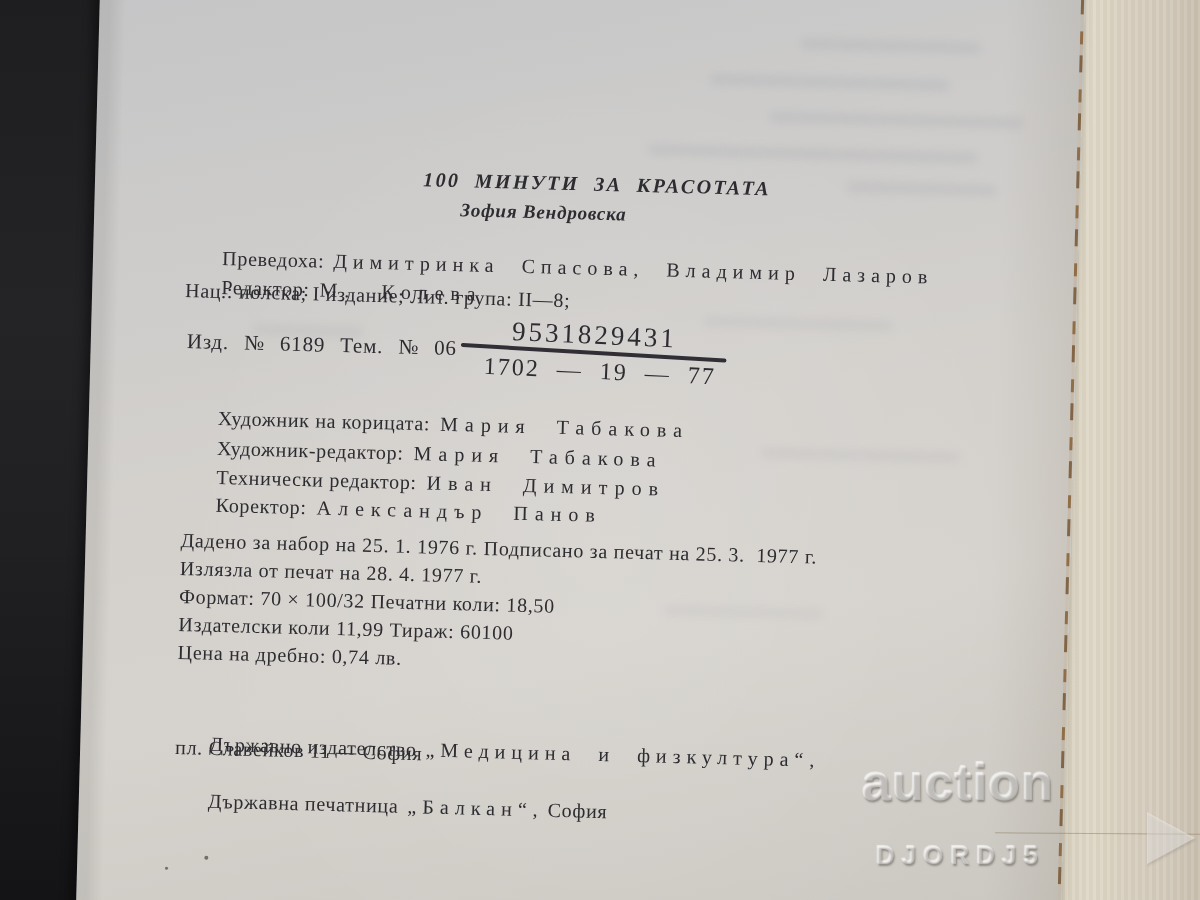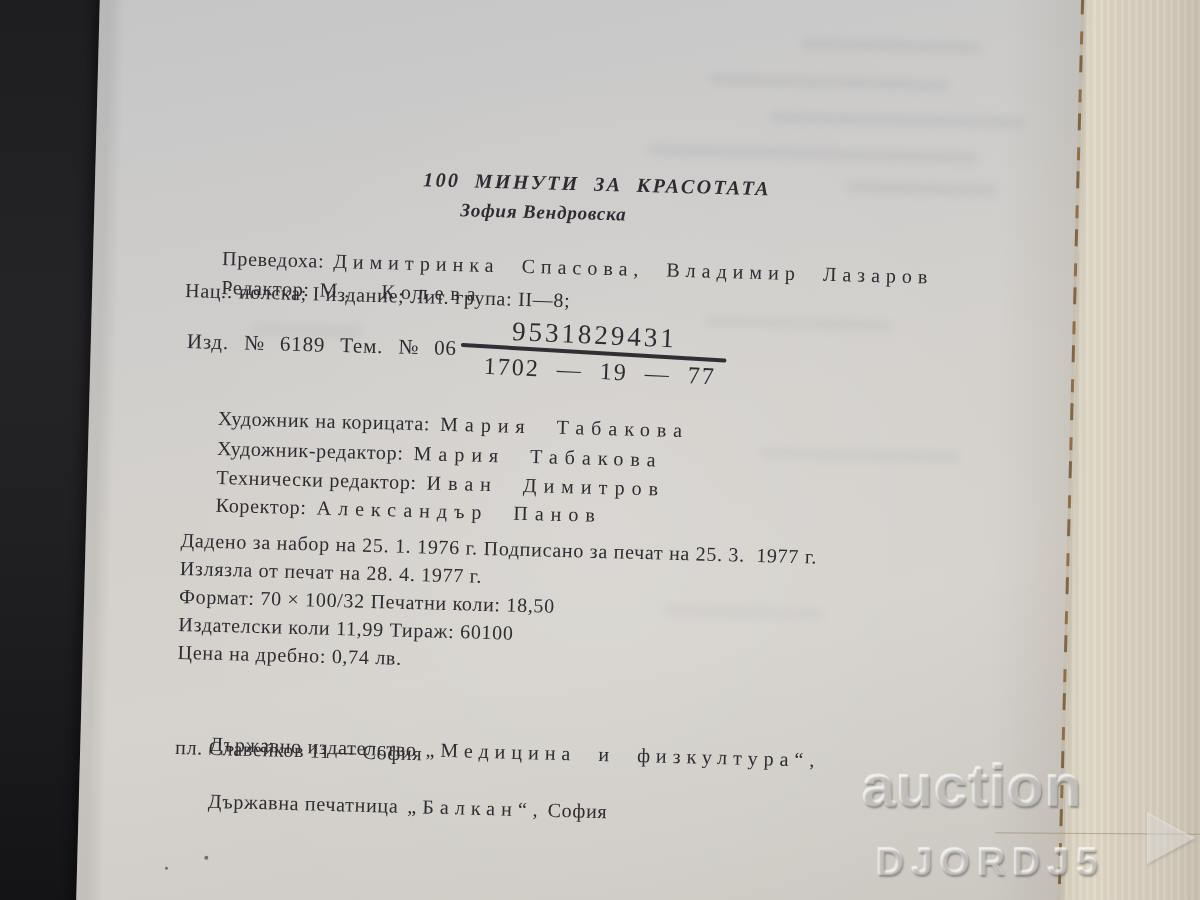--- a/index.html
+++ b/index.html
@@ -46,22 +46,22 @@
   .frac{display:inline-flex;flex-direction:column;align-items:center;transform:rotate(1.1deg);}
   .frac-num{font-size:27px;letter-spacing:3px;line-height:30px;padding:0 10px;}
   .frac-bar{width:108%;height:4px;background:#312f35;border-radius:2px;margin:1px 0 2px;transform:rotate(0.8deg);}
   .frac-den{font-size:24px;letter-spacing:2px;word-spacing:9px;line-height:28px;padding-left:14px;}
   
   .watermark{position:absolute;left:860px;top:740px;width:345px;height:150px;
     font-family:"Liberation Sans", sans-serif;font-weight:700;
     color:rgba(255,255,255,0.34);
     text-shadow:1px 2px 2px rgba(95,90,80,0.55),-1px -1px 1px rgba(255,255,255,0.65);}
   .wm-brand{position:absolute;left:14px;top:4px;font-size:27px;letter-spacing:5px;}
-  .wm-word{position:absolute;left:2px;top:16px;font-size:60px;line-height:1;letter-spacing:1px;}
-  .wm-seller{position:absolute;left:16px;top:100px;font-size:39px;letter-spacing:7px;}
+  .wm-word{position:absolute;left:2px;top:16px;font-size:52px;line-height:1;letter-spacing:1px;}
+  .wm-seller{position:absolute;left:16px;top:100px;font-size:26px;letter-spacing:7px;}
   .wm-arrow{position:absolute;left:287px;top:72px;width:0;height:0;
     border-top:26px solid transparent;border-bottom:26px solid transparent;
     border-left:48px solid rgba(255,255,255,0.38);
     filter:drop-shadow(1px 2px 1px rgba(95,90,80,0.5));}
   .scratch{position:absolute;left:995px;top:833px;width:205px;height:1px;
     background:rgba(125,103,70,0.40);transform:rotate(0.4deg);}
 </style>
 </head>
 <body>
 

